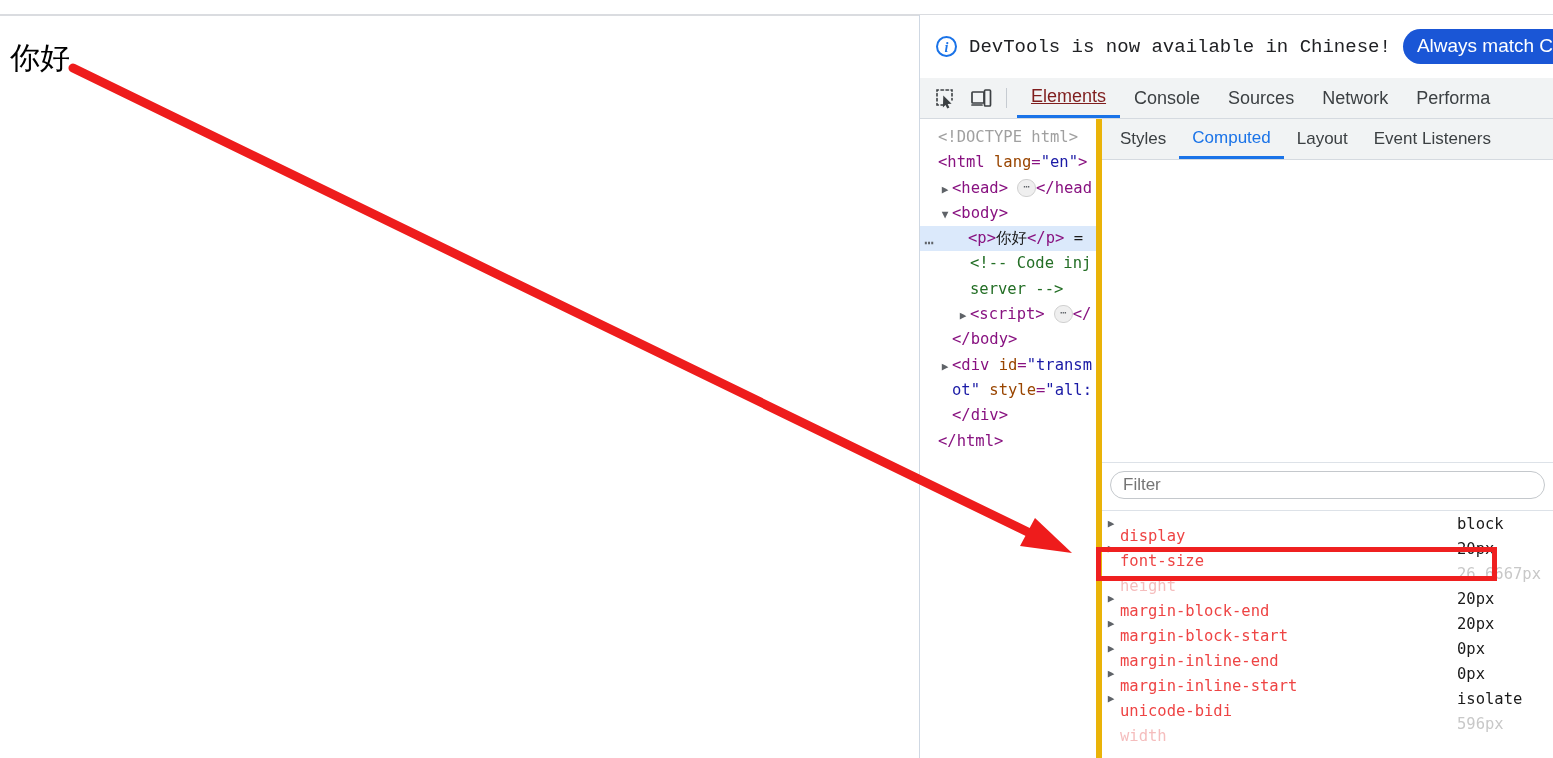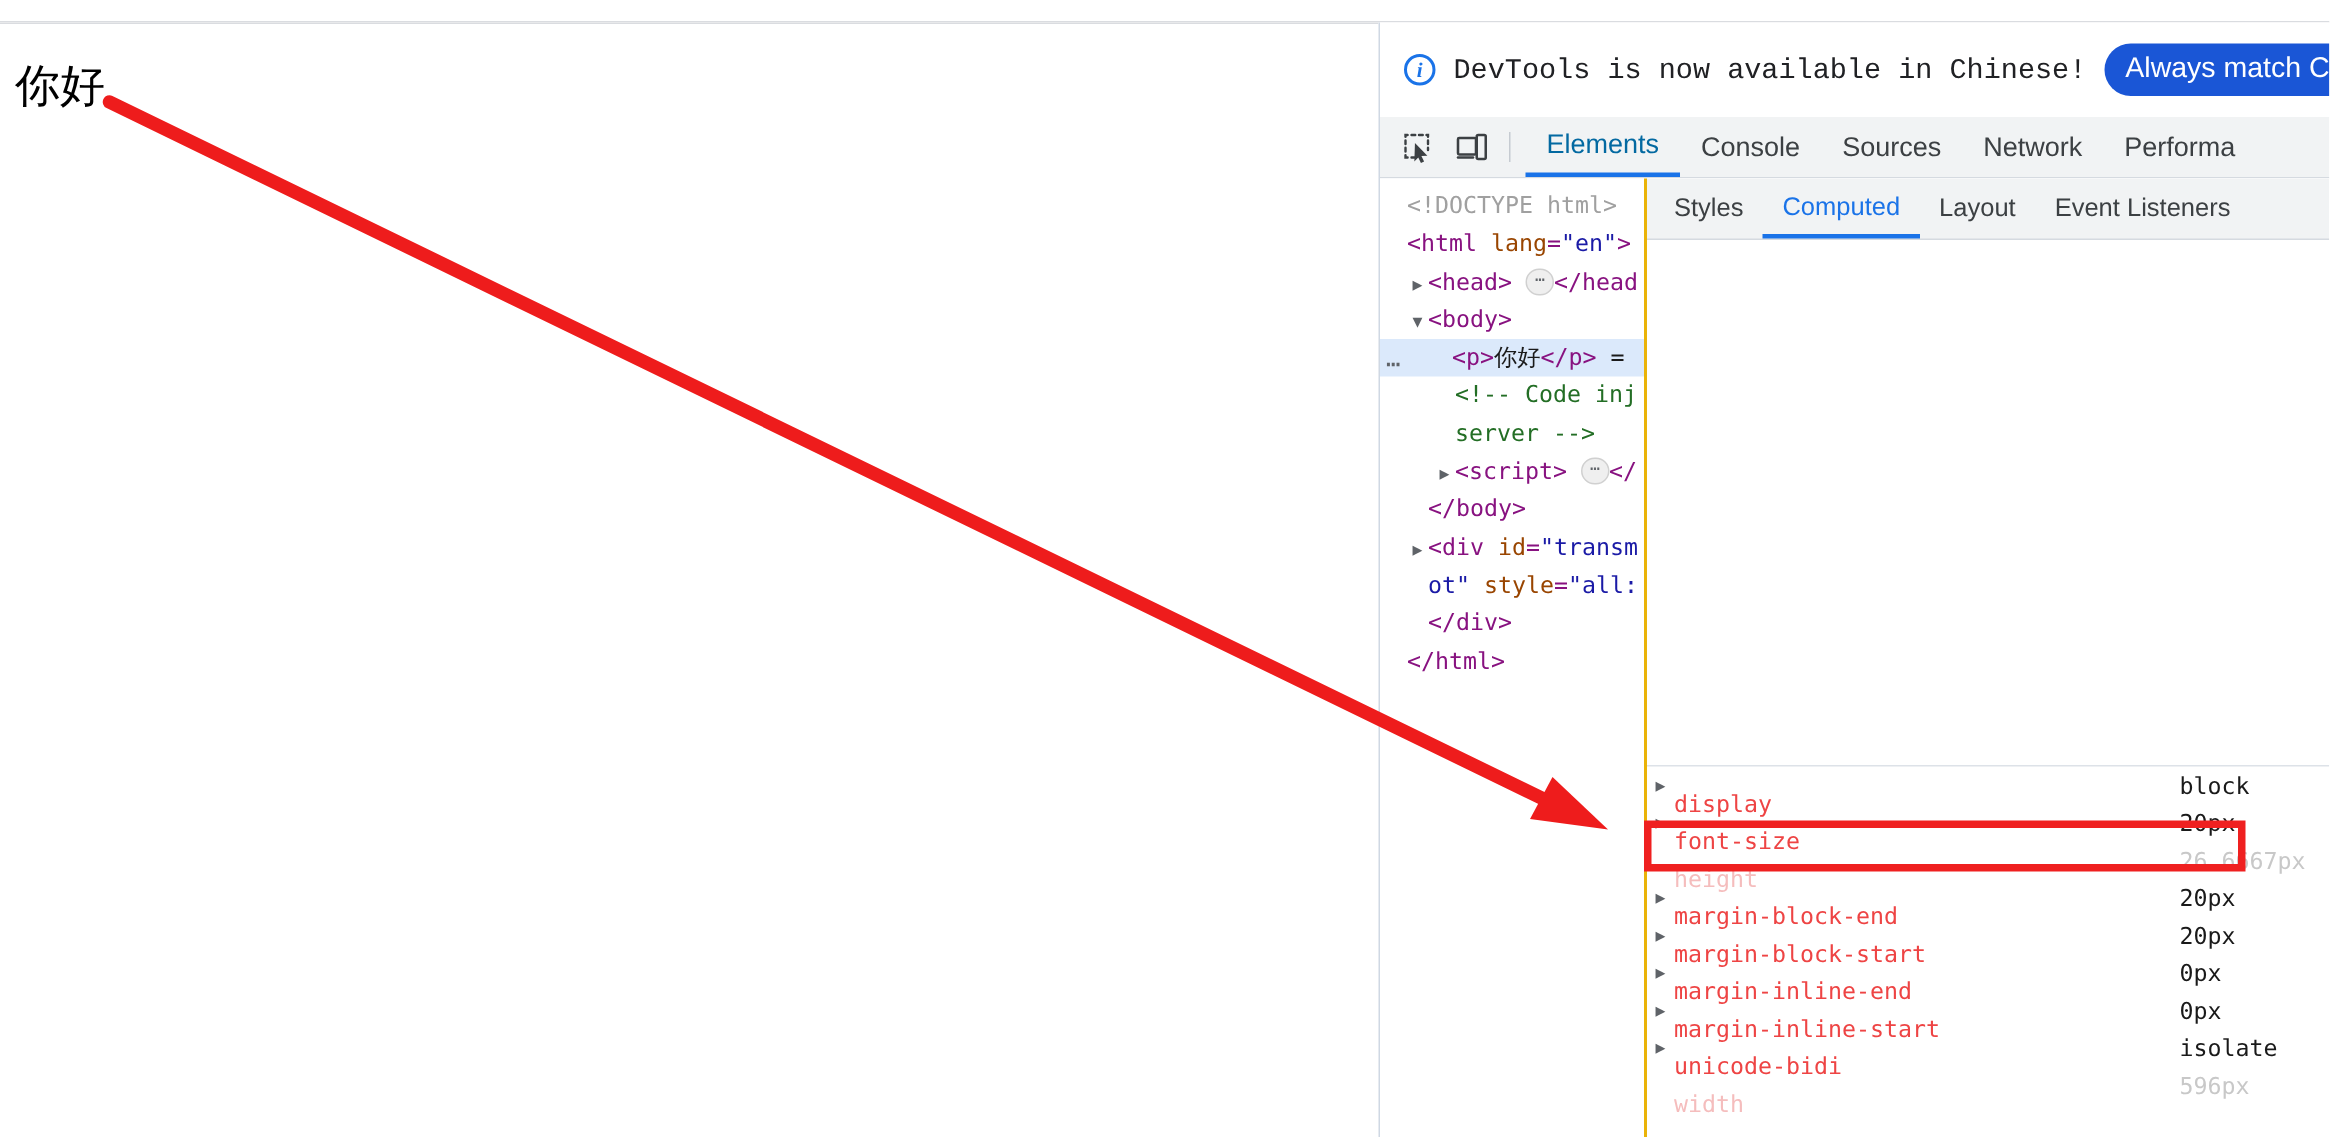--- a/index.html
+++ b/index.html
@@ -132,22 +132,23 @@
     display: flex;
     align-items: center;
     padding: 0 14px;
     font-size: 18px;
     color: #3c4043;
     white-space: nowrap;
     font-family: "Liberation Sans", sans-serif;
     box-sizing: border-box;
   }
   .dt-tab.active {
-    color: #0369a1;
+    color: #7f1d1d;
     border-bottom: 3px solid #1a73e8;
+    text-decoration: underline;
   }
 
   
   .dt-main {
     position: relative;
     height: 639px;
     display: flex;
     align-items: stretch;
     background: #ffffff;
   }
@@ -201,21 +202,21 @@
     position: absolute;
     left: 4px; top: 4px;
     color: #5f6368;
     font-size: 16px;
     letter-spacing: 1px;
   }
 
   
   .styles-pane {
     flex: 1 1 auto;
-    border-left: 2px solid #eab308;
+    border-left: 6px solid #eab308;
     display: flex;
     flex-direction: column;
     background: #ffffff;
     overflow: hidden;
   }
   .styles-tabs {
     height: 40px;
     background: #f1f3f4;
     display: flex;
     align-items: stretch;
@@ -447,20 +448,23 @@
           <div class="styles-tab">
             <span>Layout</span>
           </div>
           <div class="styles-tab">
             <span>Event Listeners</span>
           </div>
         </div>
 
         <div class="styles-body">
 
+          <div class="filter-wrap">
+            <input class="filter-input" type="text" placeholder="Filter" style="">
+          </div>
 
           <div class="props-list">
 
             <div class="prop-row">
               <span class="prop-twisty">▶</span>
               <span class="prop-name">display</span>
               <span class="prop-value">block</span>
             </div>
 
             <div class="prop-row">

